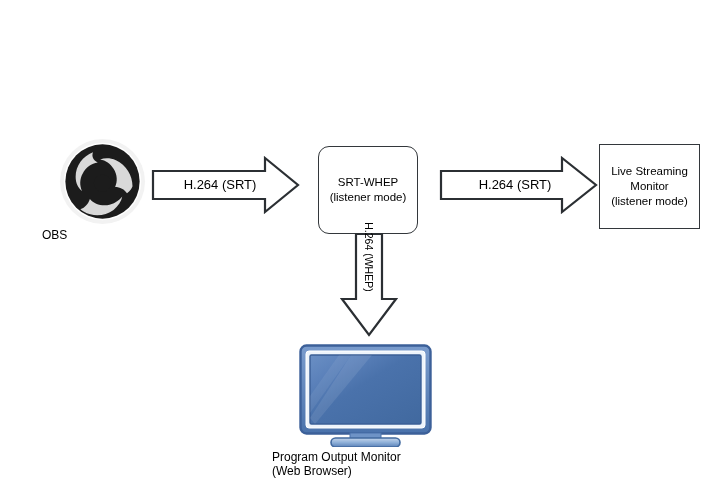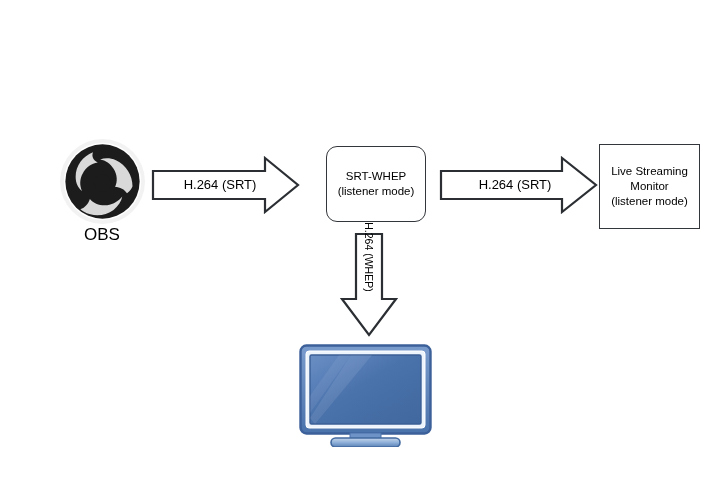--- a/index.html
+++ b/index.html
@@ -30,22 +30,21 @@
     height: 85px;
     border-radius: 50%;
     background: #f2f2f2;
     box-sizing: border-box;
     padding: 3px;
   }
   .obs-logo svg { display: block; }
 
   .caption {
     position: absolute;
-    text-align: center;
-    font-size: 17px;
+    font-size: 12px;
     line-height: 14px;
     color: #000000;
     white-space: nowrap;
   }
   #obs-caption { left: 42px; top: 228px; width: 120px; }
   #monitor-caption { left: 272px; top: 450px; width: 190px; }
 
   
   .box {
     position: absolute;
@@ -54,21 +53,21 @@
     border: 1.4px solid #33373b;
     display: flex;
     align-items: center;
     justify-content: center;
     text-align: center;
     font-size: 11.5px;
     line-height: 15px;
     color: #000000;
   }
   #srt-whep-box {
-    left: 326px; top: 146px; width: 100px; height: 76px;
+    left: 318px; top: 146px; width: 100px; height: 88px;
     border-radius: 11px;
   }
   #platform-box {
     left: 599px; top: 144px; width: 101px; height: 85px;
     border-radius: 0;
   }
   .box-lines { padding: 0 4px; }
   .box-lines div { white-space: nowrap; }
 
   
@@ -186,15 +185,17 @@
 
       <path d="M11,74 L52,11 L73,11 L16,80 Z" fill="#ffffff" opacity="0.09"></path>
       <path d="M11,52 L40,11 L52,11 L11,69 Z" fill="#ffffff" opacity="0.07"></path>
 
       <rect x="51" y="89" width="31" height="7" fill="#6e93c6" stroke="#4a72ab" stroke-width="1"></rect>
 
       <rect x="32" y="94" width="69" height="9" rx="4.5" ry="4.5" fill="url(#standGrad)" stroke="#41699f" stroke-width="1.6"></rect>
     </svg>
   </div>
   <div class="caption" id="monitor-caption">
+    <div>Program Output Monitor</div>
+    <div>(Web Browser)</div>
   </div>
 
 </div>
 
 </body></html>

